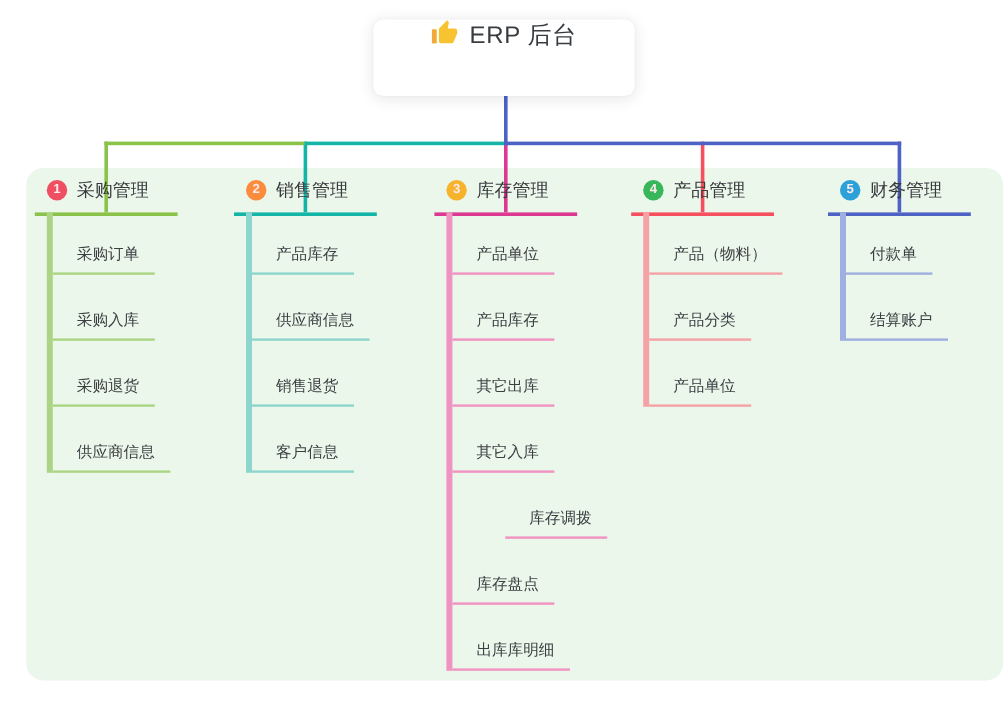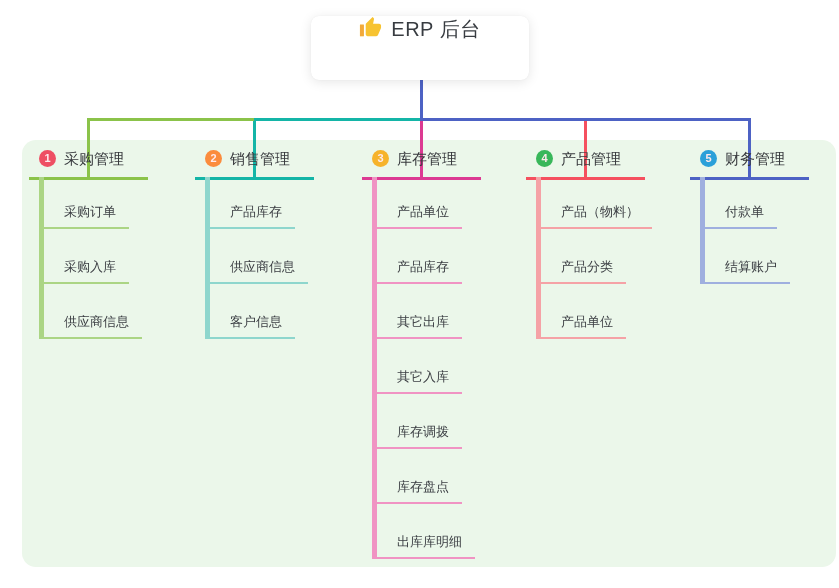--- a/index.html
+++ b/index.html
@@ -84,41 +84,43 @@
   </div>
 
   <div id="branches">
       <div class="branch-header" style="left: 29px; min-width: 118px; box-sizing: border-box; border-bottom-color: rgb(139, 195, 74);">
         <span class="badge" style="background: rgb(238, 79, 99);">1</span>
         <span>采购管理</span>
       </div>
       <div class="children" style="left: 39px; top: 177px; border-left-color: rgb(171, 213, 132);">
         <div class="child-row" style="border-bottom-color: rgb(171, 213, 132);">采购订单</div>
         <div class="child-row" style="border-bottom-color: rgb(171, 213, 132);">采购入库</div>
+        <div class="child-row" style="border-bottom-color: rgb(171, 213, 132);">采购退货</div>
         <div class="child-row" style="border-bottom-color: rgb(171, 213, 132);">供应商信息</div>
       </div>
       <div class="branch-header" style="left: 195px; min-width: 118px; box-sizing: border-box; border-bottom-color: rgb(20, 181, 167);">
         <span class="badge" style="background: rgb(251, 140, 61);">2</span>
         <span>销售管理</span>
       </div>
       <div class="children" style="left: 205px; top: 177px; border-left-color: rgb(142, 214, 205);">
         <div class="child-row" style="border-bottom-color: rgb(142, 214, 205);">产品库存</div>
         <div class="child-row" style="border-bottom-color: rgb(142, 214, 205);">供应商信息</div>
+        <div class="child-row" style="border-bottom-color: rgb(142, 214, 205);">销售退货</div>
         <div class="child-row" style="border-bottom-color: rgb(142, 214, 205);">客户信息</div>
       </div>
       <div class="branch-header" style="left: 362px; min-width: 118px; box-sizing: border-box; border-bottom-color: rgb(220, 58, 146);">
         <span class="badge" style="background: rgb(246, 179, 43);">3</span>
         <span>库存管理</span>
       </div>
       <div class="children" style="left: 372px; top: 177px; border-left-color: rgb(240, 147, 195);">
         <div class="child-row" style="border-bottom-color: rgb(240, 147, 195);">产品单位</div>
         <div class="child-row" style="border-bottom-color: rgb(240, 147, 195);">产品库存</div>
         <div class="child-row" style="border-bottom-color: rgb(240, 147, 195);">其它出库</div>
         <div class="child-row" style="border-bottom-color: rgb(240, 147, 195);">其它入库</div>
-        <div class="child-row" style="border-bottom-color: rgb(240, 147, 195);">库存调拨</div>
+        <div class="child-row" style="border-bottom-color: rgb(240, 147, 195); margin-left: 44px;">库存调拨</div>
         <div class="child-row" style="border-bottom-color: rgb(240, 147, 195);">库存盘点</div>
         <div class="child-row" style="border-bottom-color: rgb(240, 147, 195);">出库库明细</div>
       </div>
       <div class="branch-header" style="left: 526px; min-width: 118px; box-sizing: border-box; border-bottom-color: rgb(245, 80, 95);">
         <span class="badge" style="background: rgb(56, 183, 90);">4</span>
         <span>产品管理</span>
       </div>
       <div class="children" style="left: 536px; top: 177px; border-left-color: rgb(245, 162, 166);">
         <div class="child-row" style="border-bottom-color: rgb(245, 162, 166);">产品（物料）</div>
         <div class="child-row" style="border-bottom-color: rgb(245, 162, 166);">产品分类</div>

